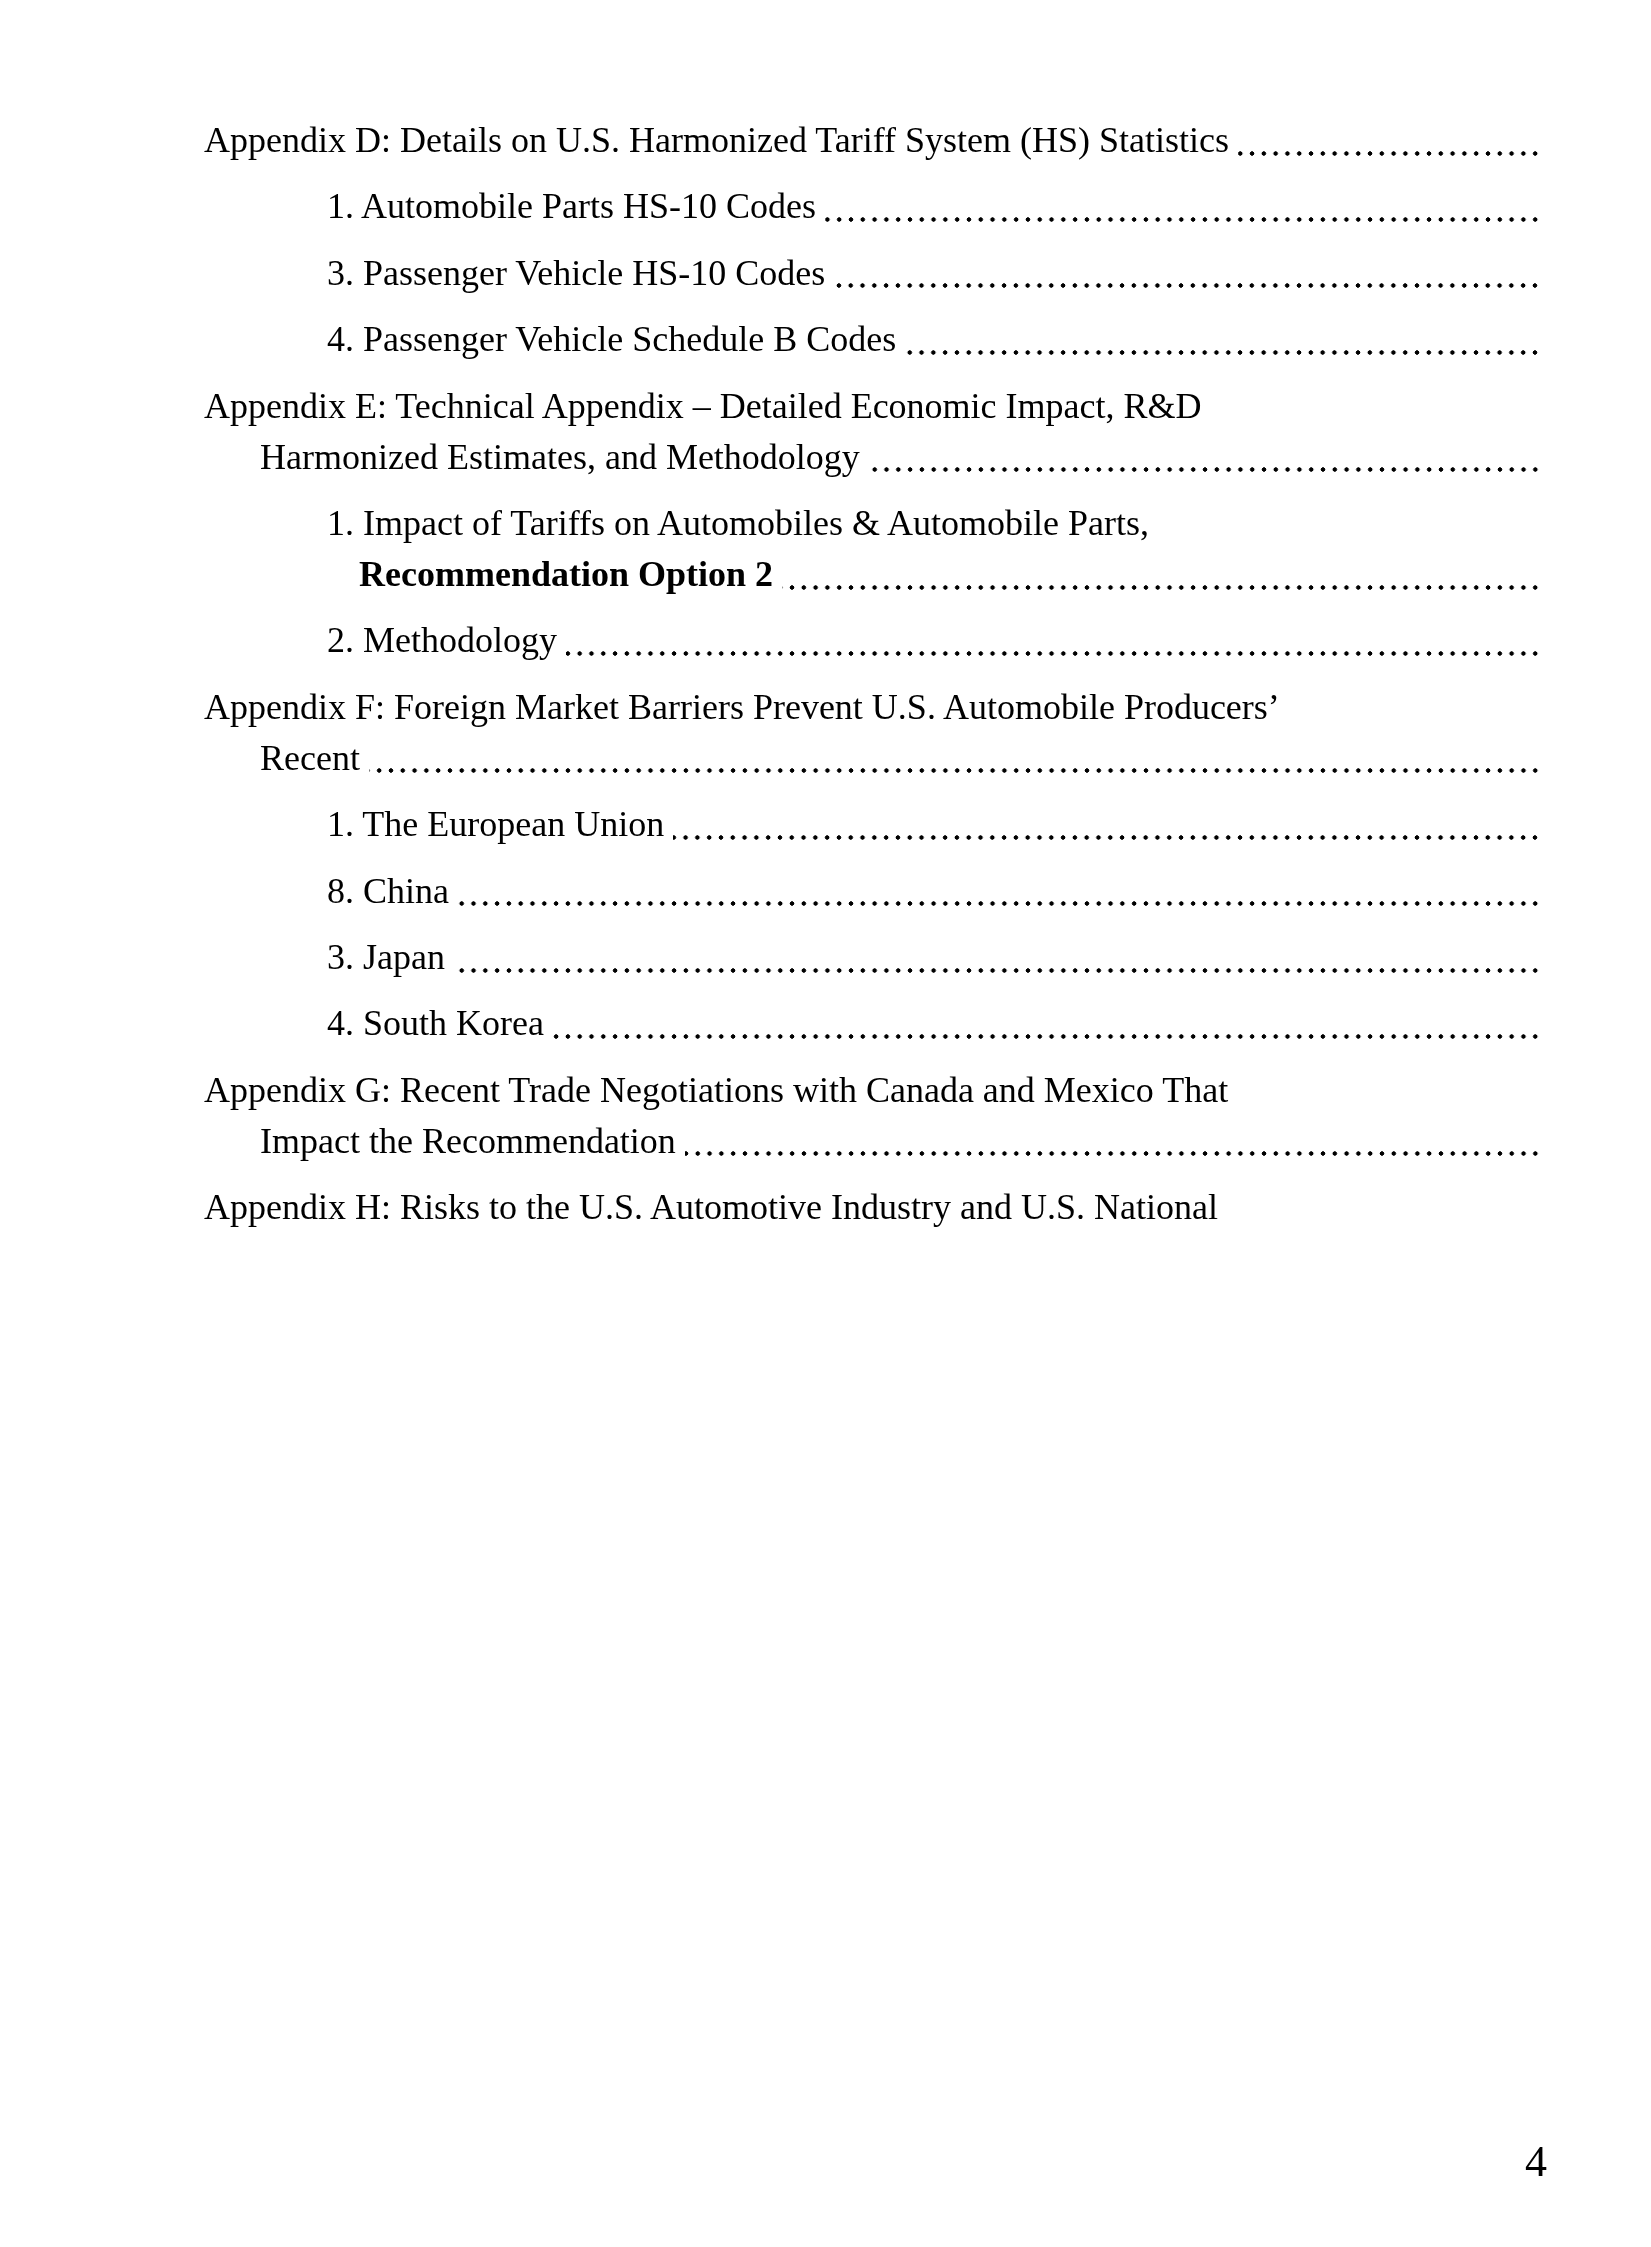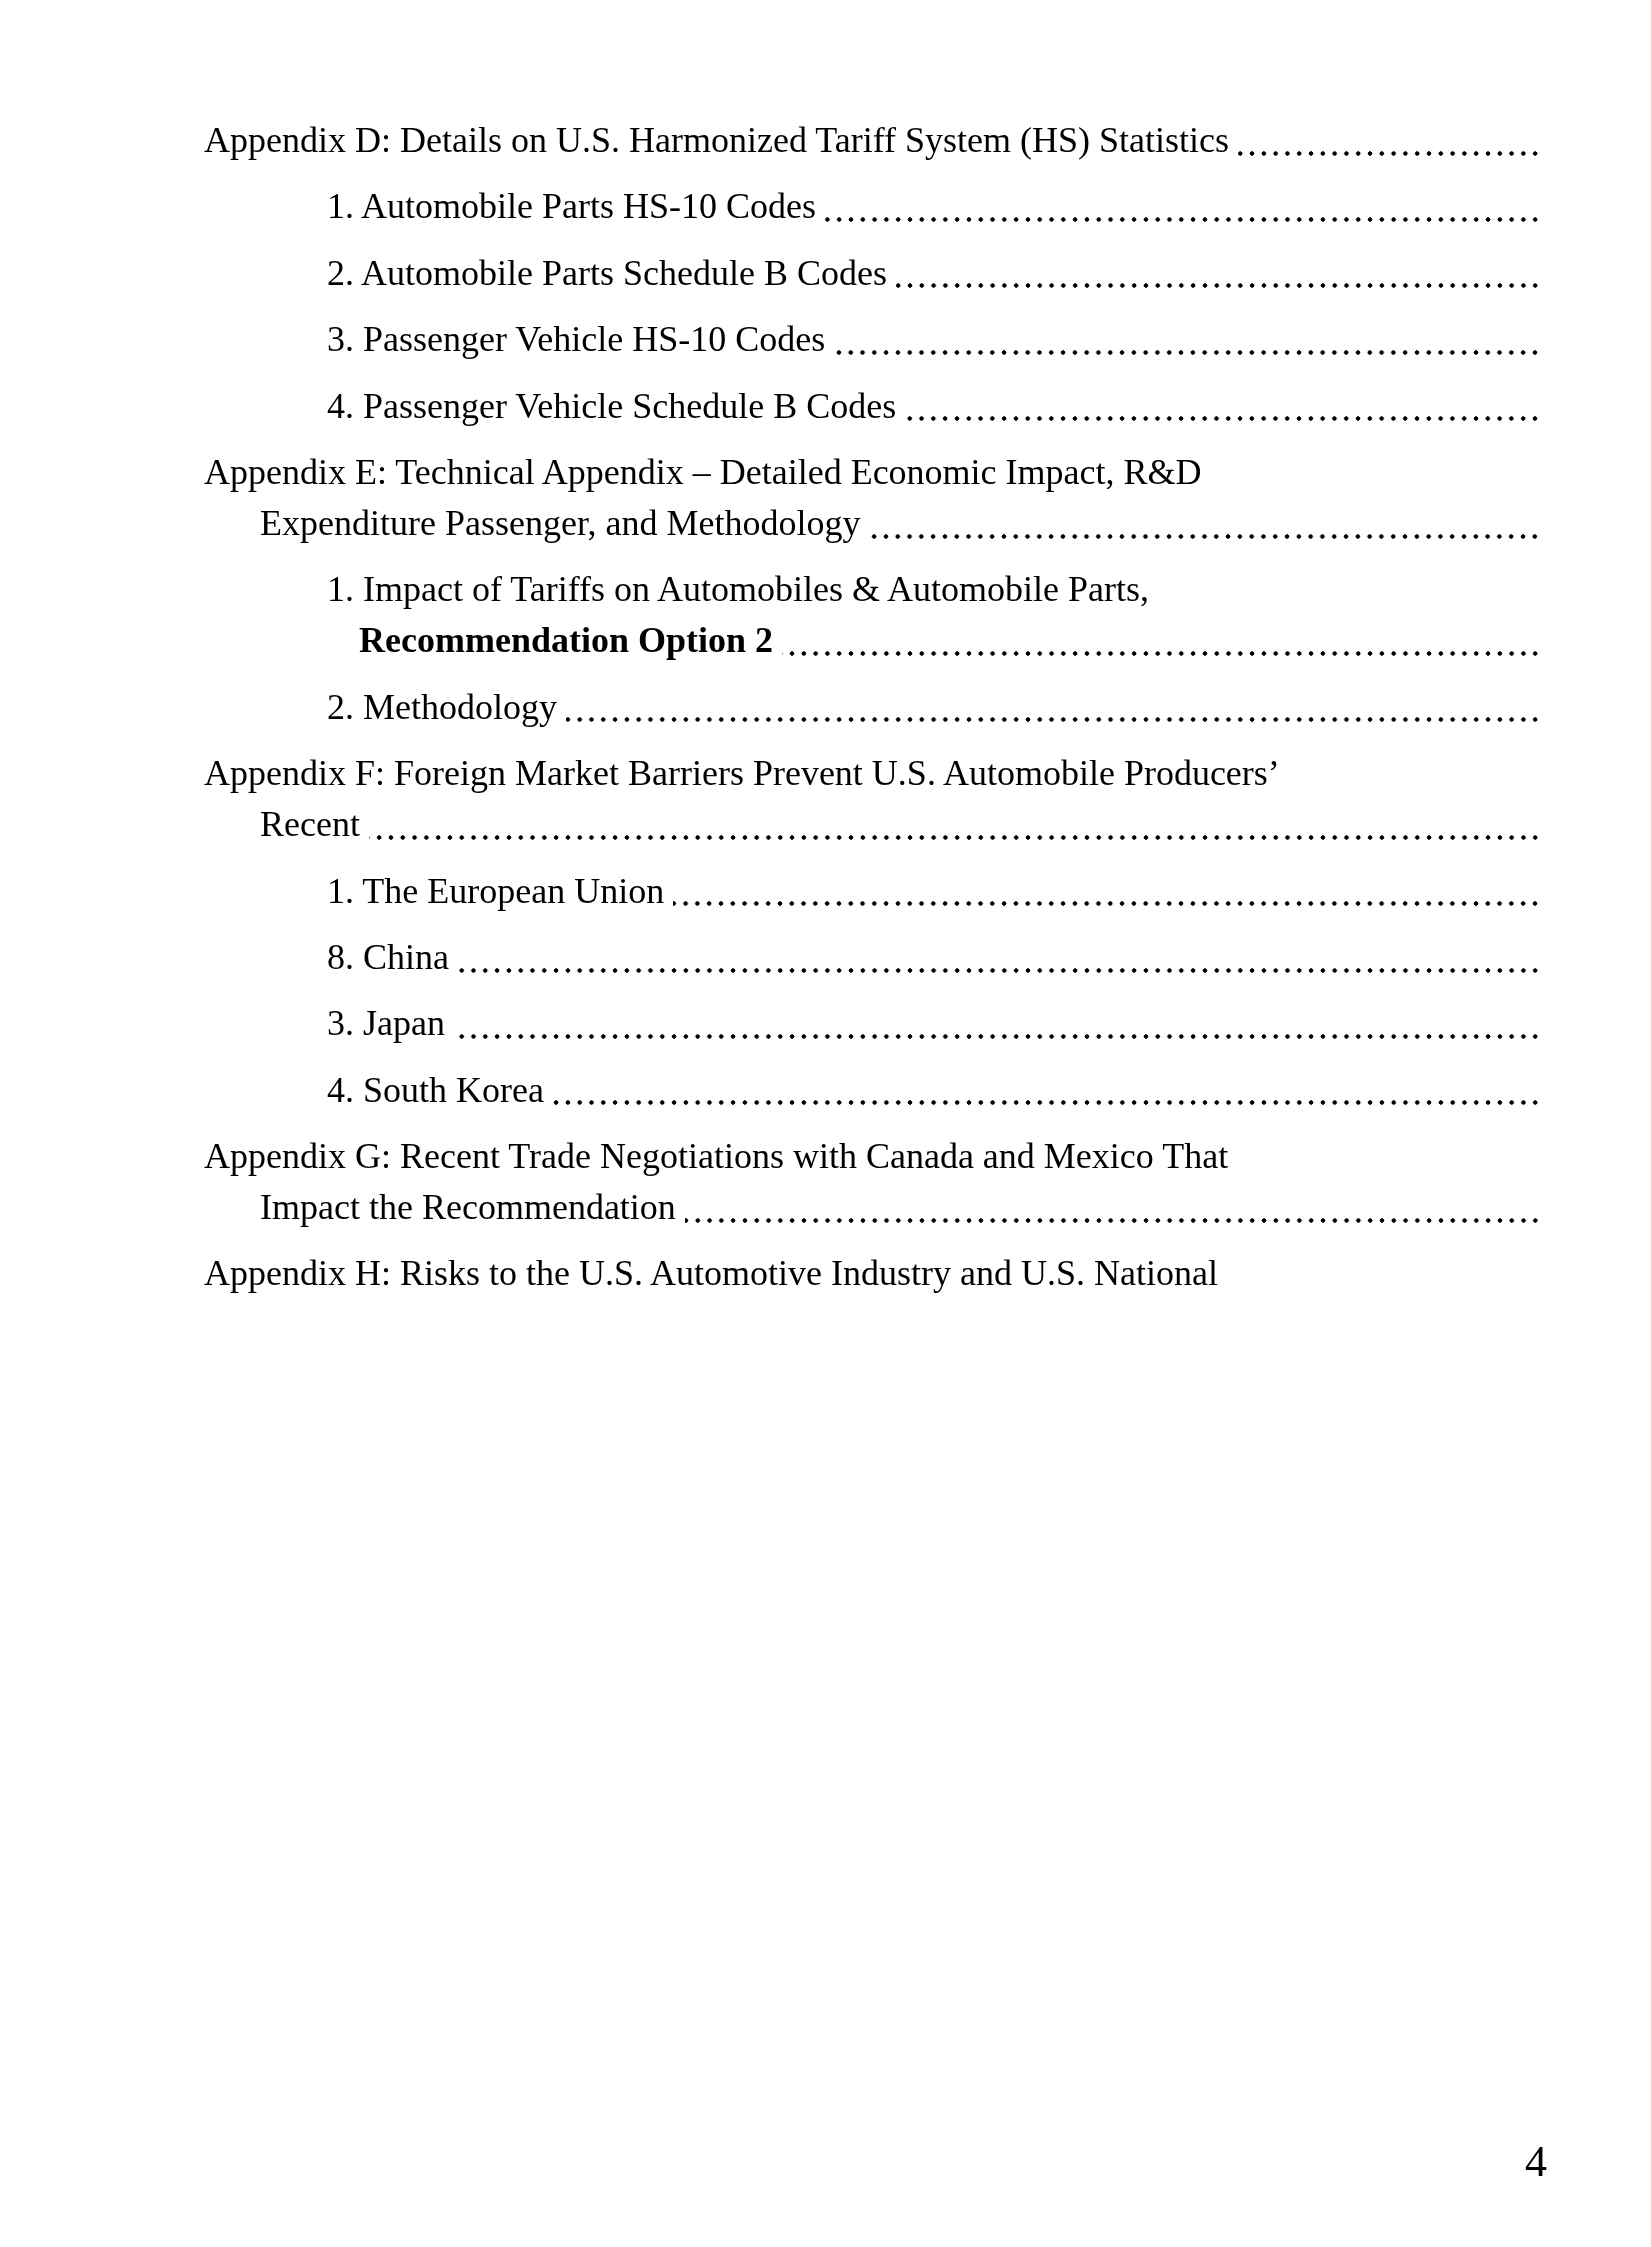--- a/index.html
+++ b/index.html
@@ -62,36 +62,32 @@
 <div class="toc">
     <div class="row ind-l1">
       <span class="txt">Appendix D: Details on U.S. Harmonized Tariff System (HS) Statistics</span>
       <span class="leader"></span>
     </div>
     <div class="row ind-l2 gap">
       <span class="txt">1. Automobile Parts HS-10 Codes</span>
       <span class="leader"></span>
     </div>
     <div class="row ind-l2 gap">
-      <span class="txt">2. Automobile Parts Schedule B Codes</span>
-      <span class="leader"></span>
-    </div>
-    <div class="row ind-l2 gap">
       <span class="txt">3. Passenger Vehicle HS-10 Codes</span>
       <span class="leader"></span>
     </div>
     <div class="row ind-l2 gap">
       <span class="txt">4. Passenger Vehicle Schedule B Codes</span>
       <span class="leader"></span>
     </div>
     <div class="row ind-l1 gap">
       <span class="txt">Appendix E: Technical Appendix – Detailed Economic Impact, R&amp;D</span>
     </div>
     <div class="row ind-l1c">
-      <span class="txt">Expenditure Passenger, and Methodology</span>
+      <span class="txt">Harmonized Estimates, and Methodology</span>
       <span class="leader"></span>
     </div>
     <div class="row ind-l2 gap">
       <span class="txt">1. Impact of Tariffs on Automobiles &amp; Automobile Parts,</span>
     </div>
     <div class="row ind-l2c">
       <span class="txt">Recommendation Option 2</span>
       <span class="leader"></span>
     </div>
     <div class="row ind-l2 gap">

